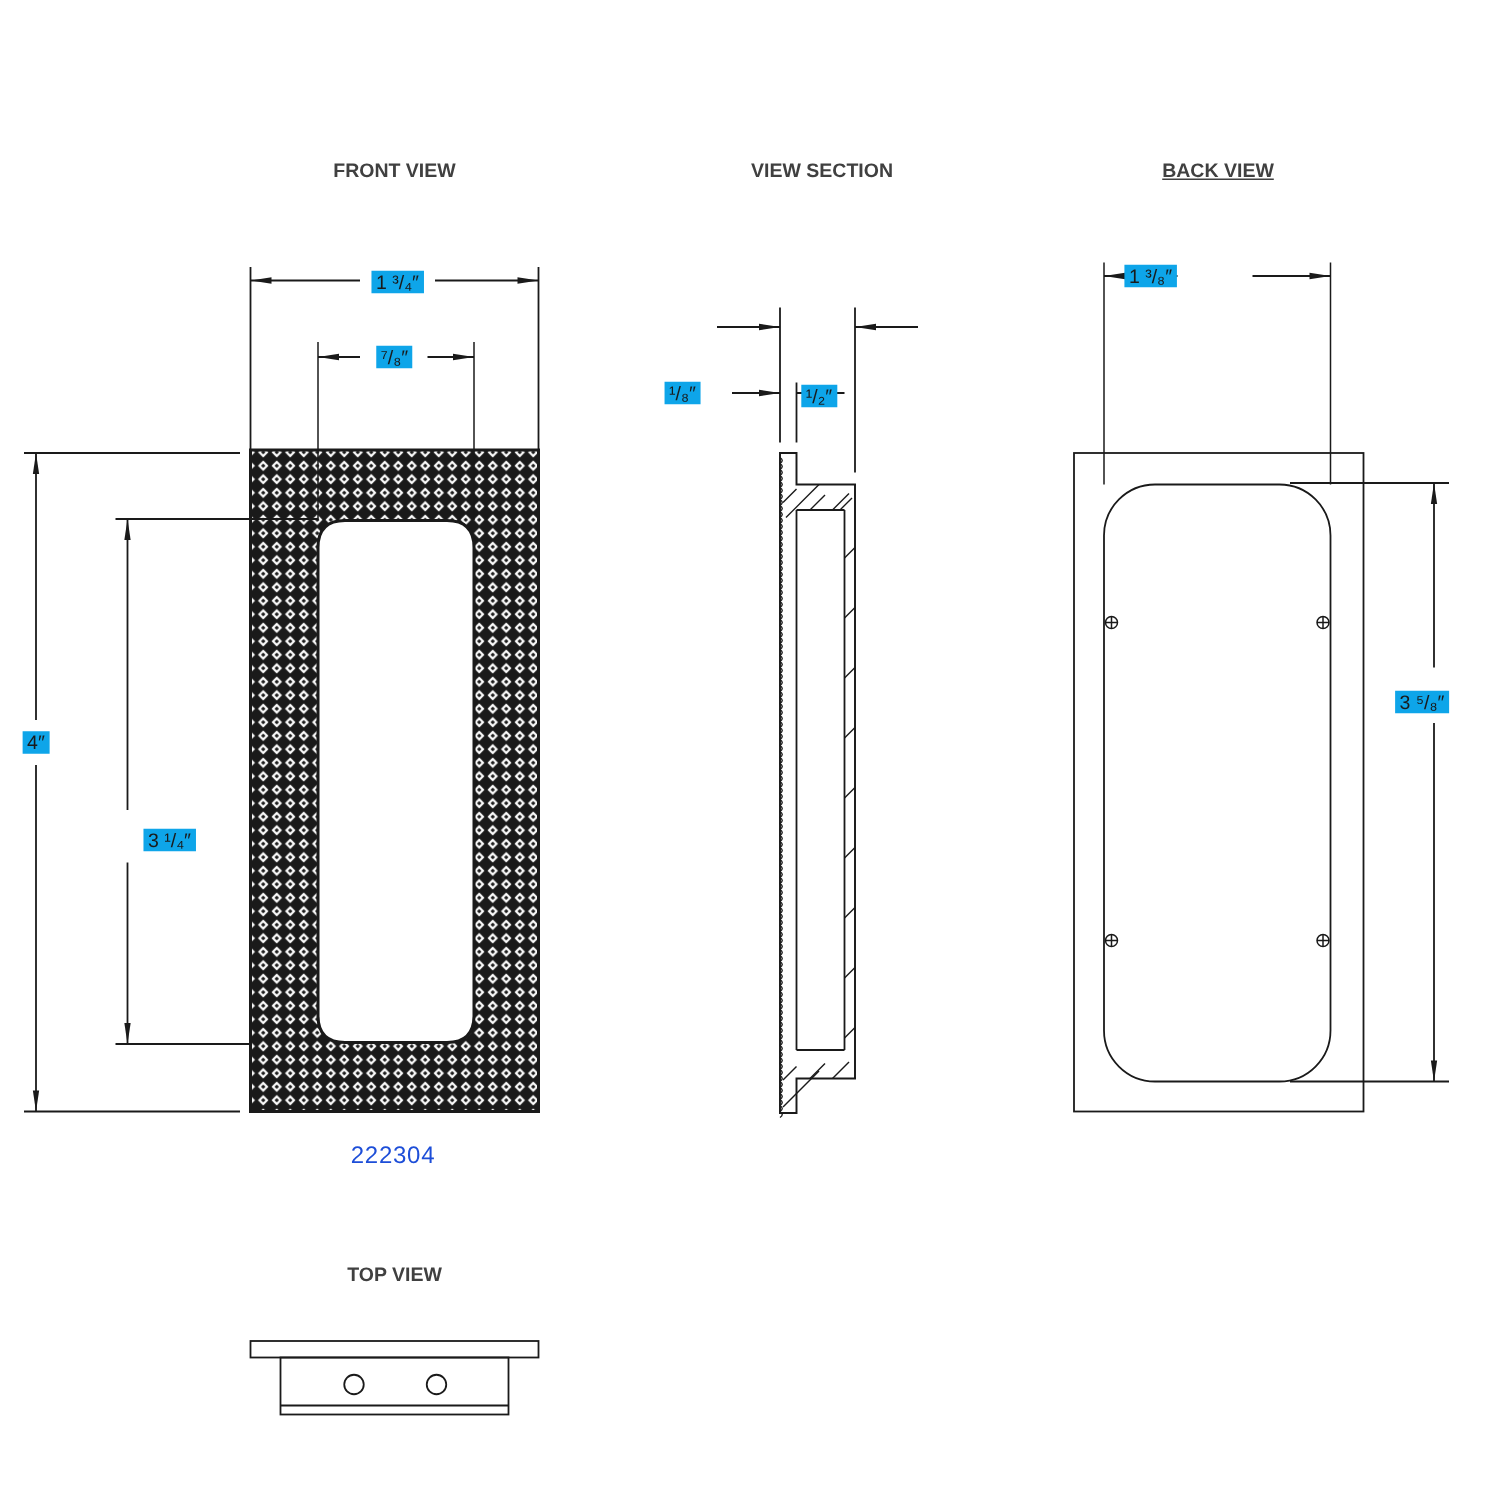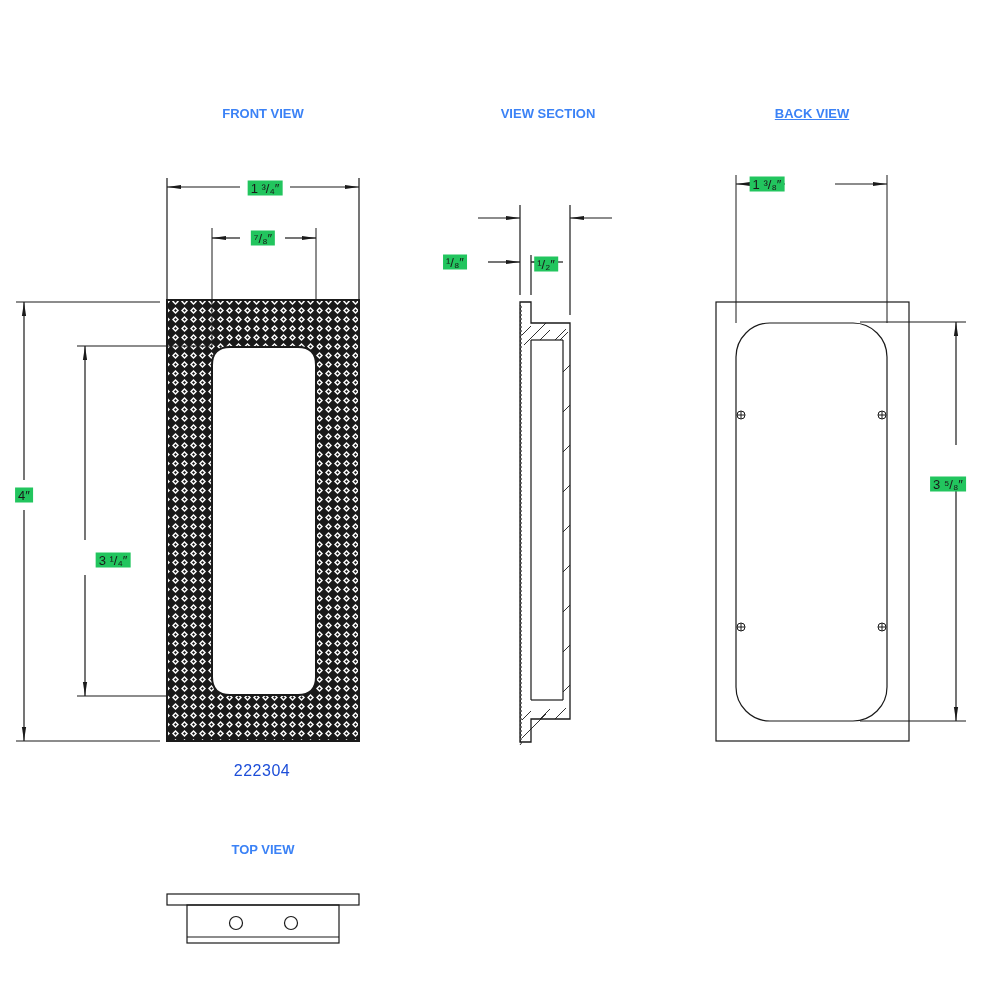--- a/index.html
+++ b/index.html
@@ -1,19 +1,19 @@
 <!DOCTYPE html>
 <html><head>
 <meta charset="utf-8">
 <style>
   html,body{margin:0;padding:0;background:#ffffff;}
   body{width:999px;height:1000px;position:relative;overflow:hidden;font-family:"Liberation Sans",sans-serif;}
   svg{position:absolute;left:0;top:0;}
-  .title{position:absolute;font-weight:bold;font-size:13px;color:#3b82f6;letter-spacing:0px;transform:translateX(-50%);white-space:nowrap;}
-  .dim{position:absolute;font-size:13px;color:#1a1a1a;background:#22c55e;padding:0 3px;transform:translate(-50%,-50%);white-space:nowrap;}
+  .title{position:absolute;font-weight:bold;font-size:13px;color:#404040;letter-spacing:0px;transform:translateX(-50%);white-space:nowrap;}
+  .dim{position:absolute;font-size:13px;color:#1a1a1a;background:#0ea5e9;padding:0 3px;transform:translate(-50%,-50%);white-space:nowrap;}
   .part{position:absolute;font-size:16px;color:#1d4ed8;transform:translateX(-50%);letter-spacing:0.5px;}
 </style>
 </head>
 <body>
 
 <svg width="999" height="1000" viewBox="0 0 999 1000">
   <defs>
     <pattern id="knurl" width="9" height="9" patternUnits="userSpaceOnUse">
       <rect width="9" height="9" fill="#1a1a1a"></rect>
       <path d="M4.5 1 L8 4.5 L4.5 8 L1 4.5 Z" fill="#fff"></path>
@@ -153,15 +153,15 @@
 <div class="title" style="left:812px;top:106px;text-decoration:underline;">BACK VIEW</div>
 <div class="title" style="left:263px;top:842px;">TOP VIEW</div>
 
 <div class="dim" style="left:265px;top:188px;">1 ³/₄″</div>
 <div class="dim" style="left:263px;top:238px;">⁷/₈″</div>
 <div class="dim" style="left:24px;top:495px;">4″</div>
 <div class="dim" style="left:85px;top:560px;margin-left:28px;">3 ¹/₄″</div>
 <div class="dim" style="left:546px;top:219px;margin-top:45px;">¹/₂″</div>
 <div class="dim" style="left:455px;top:262px;">¹/₈″</div>
 <div class="dim" style="left:767px;top:184px;">1 ³/₈″</div>
-<div class="dim" style="left:948px;top:484px;">3 ⁵/₈″</div>
+<div class="dim" style="left:948px;top:468px;">3 ⁵/₈″</div>
 
 <div class="part" style="left:262px;top:762px;">222304</div>
 
 </body></html>

